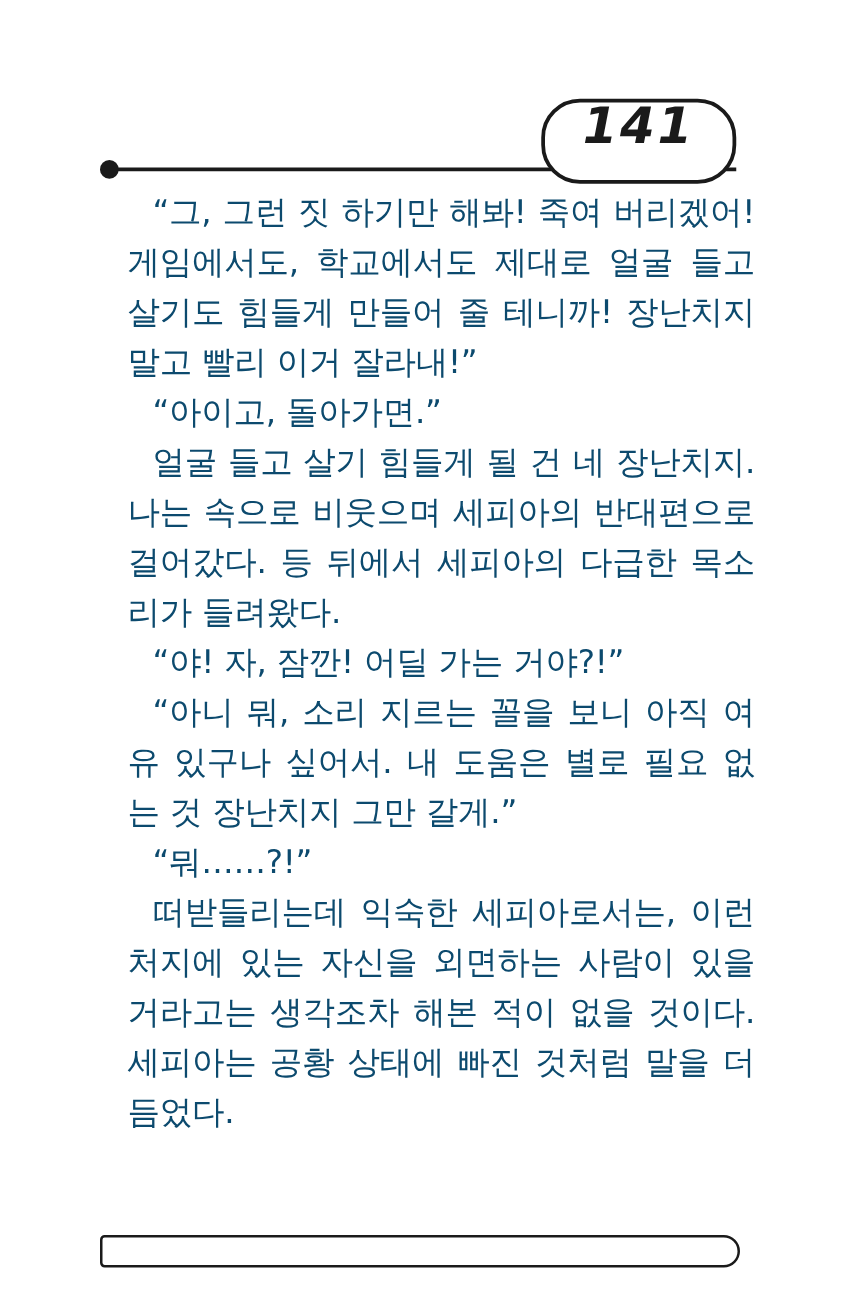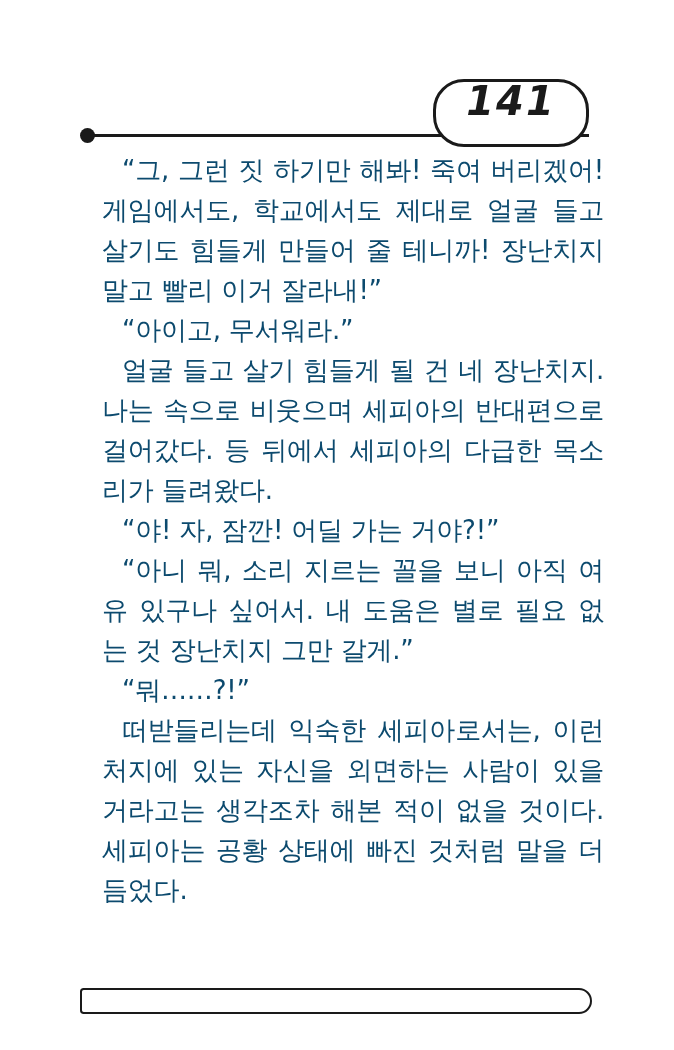--- a/index.html
+++ b/index.html
@@ -140,21 +140,21 @@
   <div class="header">
     <div class="header-dot"></div>
     <div class="header-rule"></div>
     <div class="page-number-box">
       <span class="page-number">141</span>
     </div>
   </div>
 
   <div class="content">
     <p class="para">“그, 그런 짓 하기만 해봐! 죽여 버리겠어! 게임에서도, 학교에서도 제대로 얼굴 들고 살기도 힘들게 만들어 줄 테니까! 장난치지 말고 빨리 이거 잘라내!”</p>
-    <p class="para">“아이고, 무서워라.”</p>
+    <p class="para">“아이고, 돌아가면.”</p>
     <p class="para">얼굴 들고 살기 힘들게 될 건 네 장난치지. 나는 속으로 비웃으며 세피아의 반대편으로 걸어갔다. 등 뒤에서 세피아의 다급한 목소리가 들려왔다.</p>
     <p class="para">“야! 자, 잠깐! 어딜 가는 거야?!”</p>
     <p class="para">“아니 뭐, 소리 지르는 꼴을 보니 아직 여유 있구나 싶어서. 내 도움은 별로 필요 없는 것 장난치지 그만 갈게.”</p>
     <p class="para">“뭐……?!”</p>
     <p class="para">떠받들리는데 익숙한 세피아로서는, 이런 처지에 있는 자신을 외면하는 사람이 있을 거라고는 생각조차 해본 적이 없을 것이다. 세피아는 공황 상태에 빠진 것처럼 말을 더듬었다.</p>
   </div>
 
   <div class="footer">
     <div class="footer-rule"></div>
   </div>

